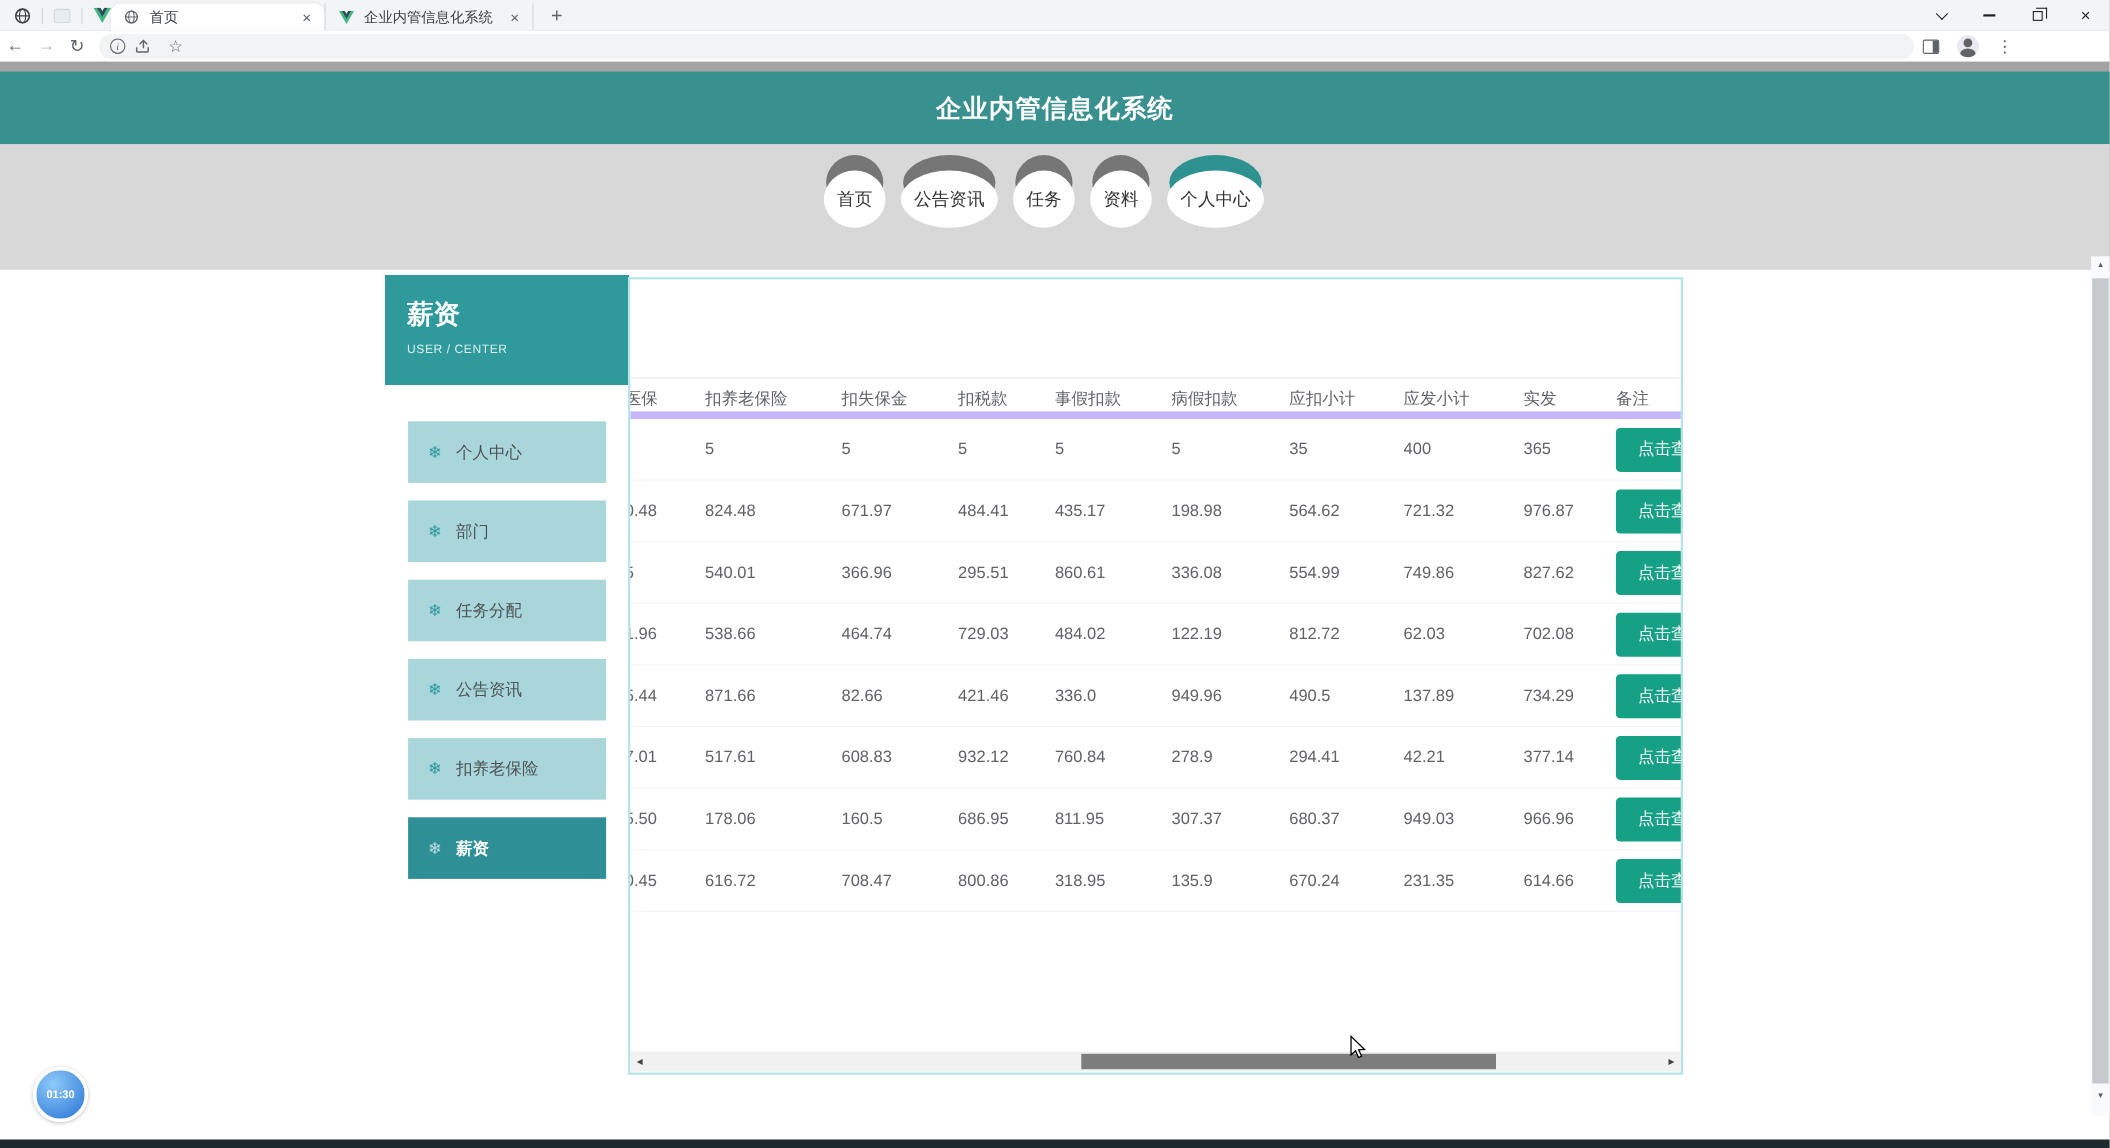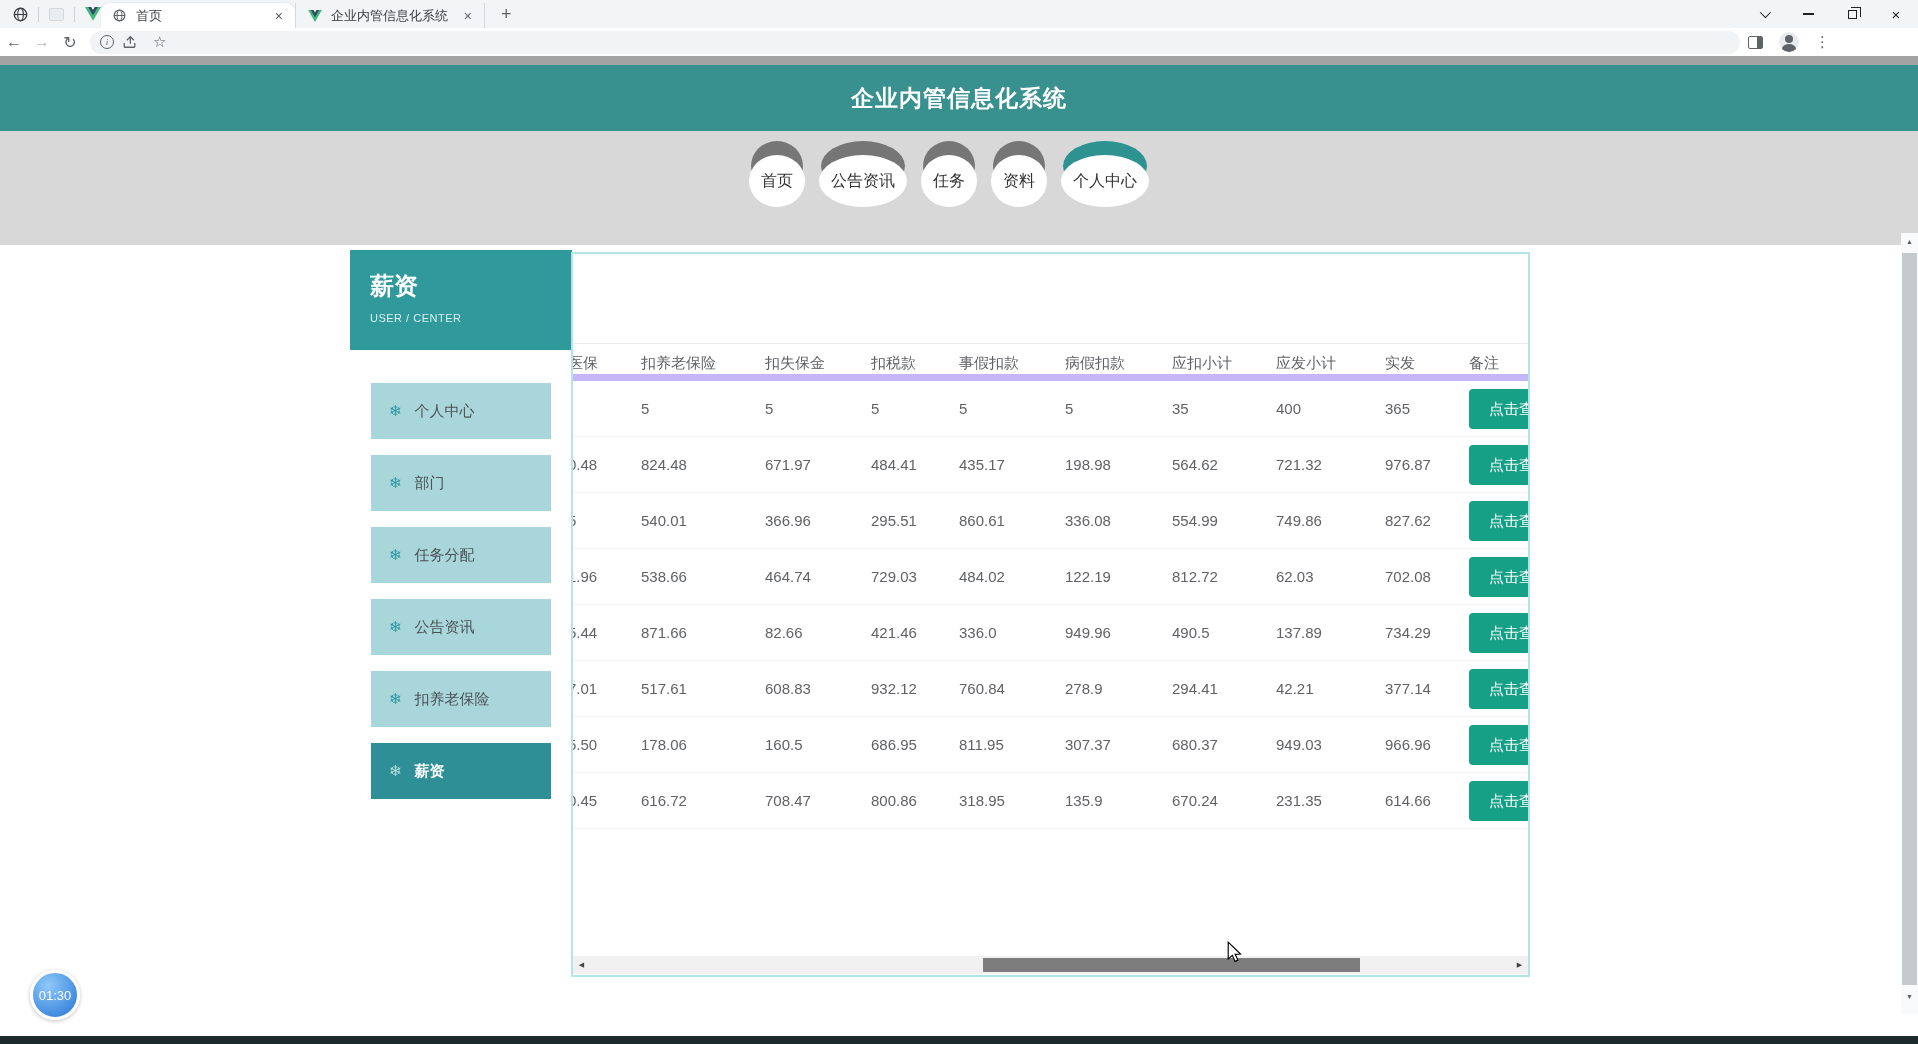--- a/index.html
+++ b/index.html
@@ -84,21 +84,21 @@
   .h-arrow.left { left:0; } .h-arrow.right { right:0; }
   .h-thumb { position:absolute; left:410px; top:2px; width:377px; height:14px; background:#7d7d7d; }
 
   
   .vscroll { position:absolute; left:1901px; top:233px; width:17px; height:781px; background:#f9fafb; }
   .v-arrow { position:absolute; left:0; width:17px; text-align:center; font-size:7px; color:#5a5d61; }
   .v-arrow.up { top:5px; } .v-arrow.down { top:760px; }
   .v-thumb { position:absolute; left:1px; top:20px; width:15px; height:732px; background:#c6c9ce; }
 
   
-  .timer { position:absolute; left:30px; top:970px; width:50px; height:50px; border-radius:50%; border:3px solid #fff; background:radial-gradient(circle at 35% 28%, #8ec9f9, #3c86dd 78%); box-shadow:0 1px 4px rgba(0,0,0,.25); display:flex; align-items:center; justify-content:center; color:#fff; font-size:13px; }
+  .timer { position:absolute; left:30px; top:970px; width:50px; height:50px; border-radius:50%; border:3px solid #fff; background:radial-gradient(circle at 35% 28%, #8ec9f9, #3c86dd 78%); box-shadow:0 1px 4px rgba(0,0,0,.25); display:flex; align-items:center; justify-content:center; color:#fff; font-size:10px;font-weight:bold; }
 
   .bottom-bar { position:absolute; left:0; top:1036px; width:100%; height:8px; background:#1c2a2e; }
 
   .cursor { position:absolute; left:1224px; top:941px; }
 </style>
 </head>
 <body>
 
 <div class="screen">
 

